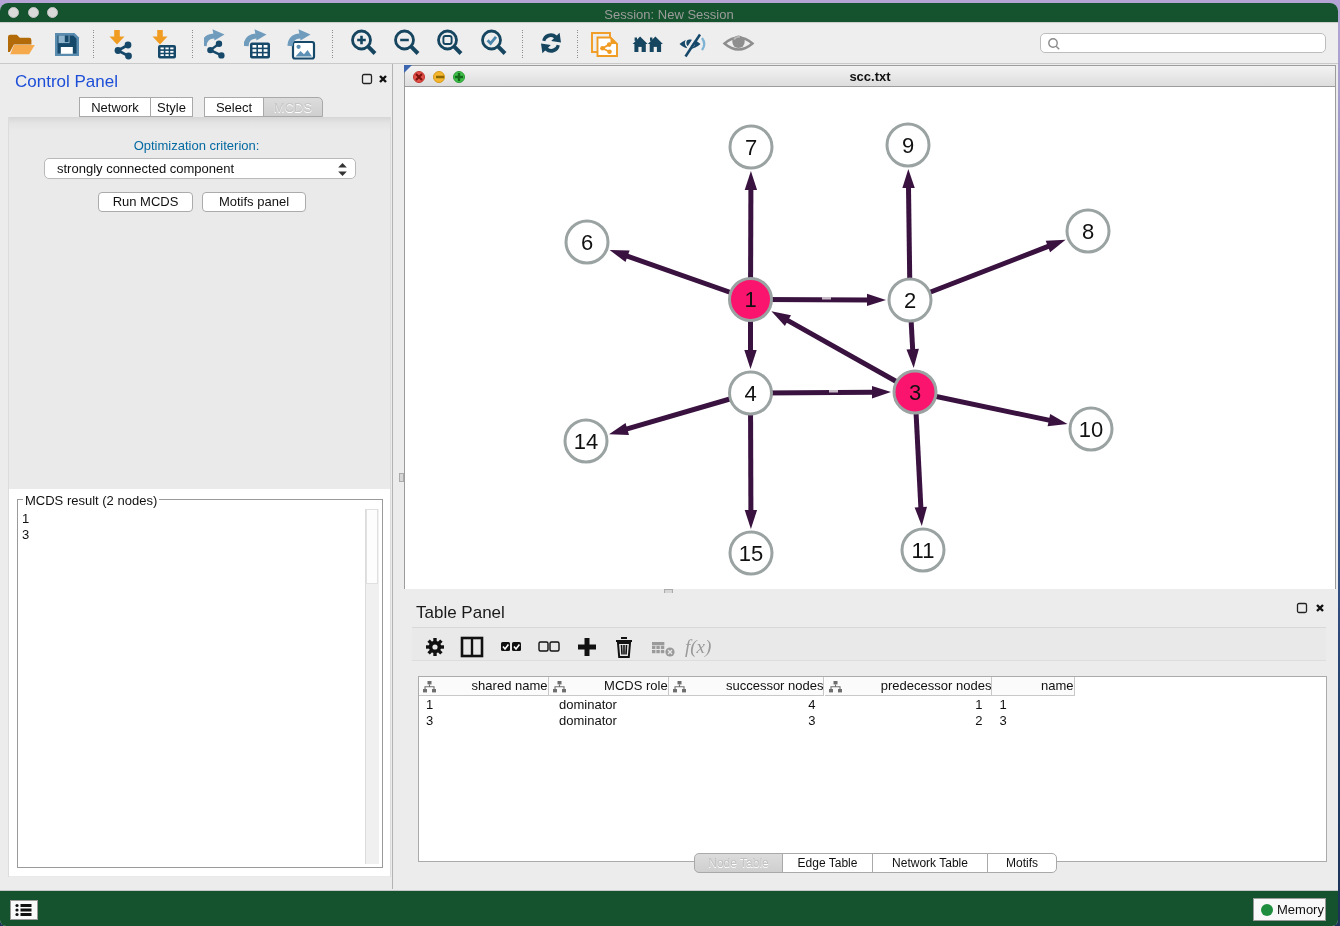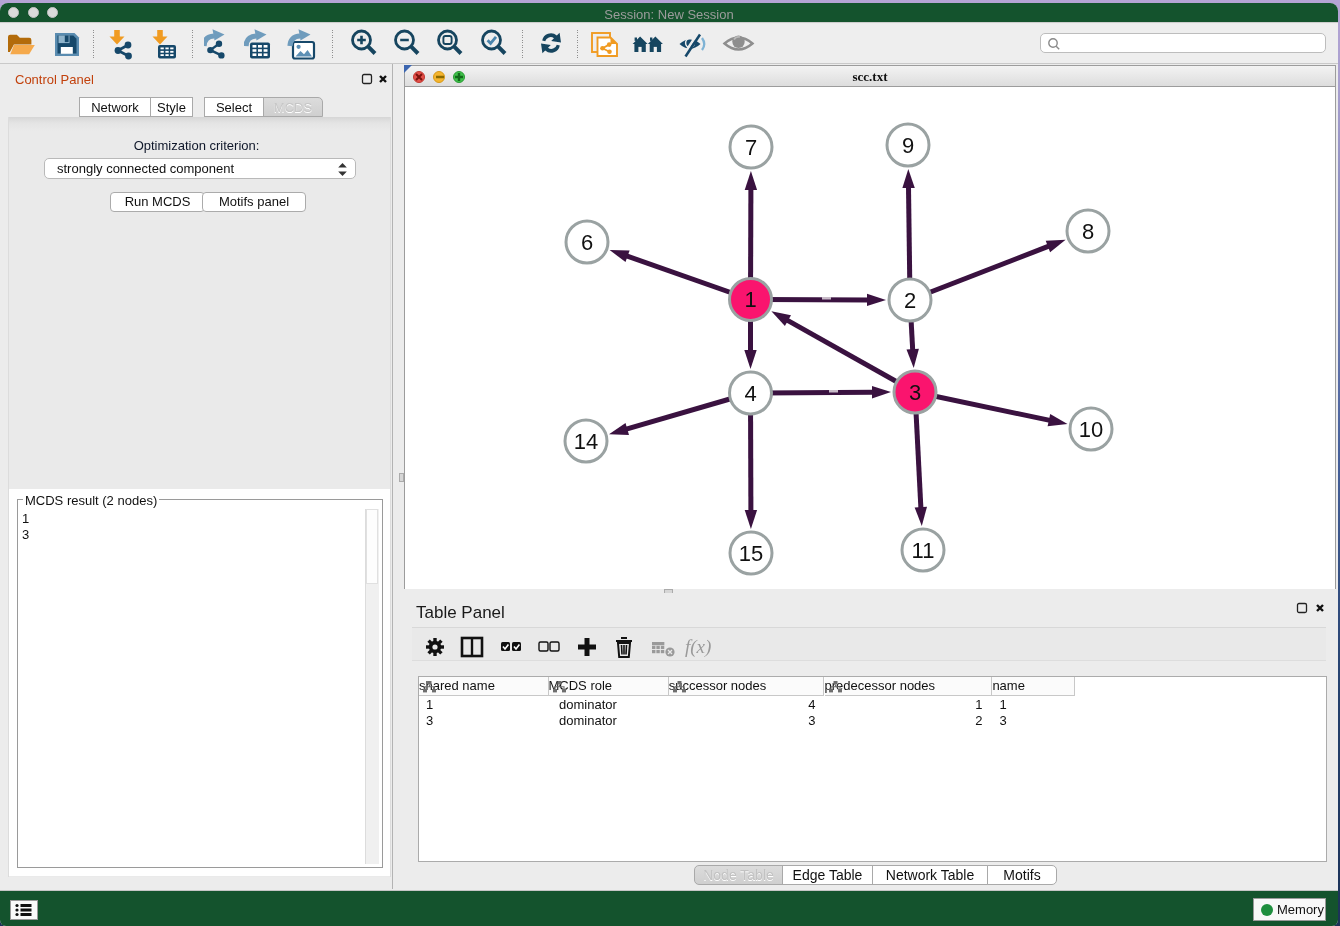--- a/index.html
+++ b/index.html
@@ -15,48 +15,48 @@
 .wtitle{position:absolute;top:4px;left:0;width:1338px;text-align:center;font-size:13px;color:#9c9c9c}
 
 
 .toolbar{position:absolute;left:0;top:24px;width:1338px;height:40px;background:#eeeeee;border-bottom:1px solid #c9c9c9}
 .sep{position:absolute;top:6px;height:28px;width:1px;background-image:repeating-linear-gradient(#8f8f8f 0 1px,transparent 1px 2.5px)}
 .icon{position:absolute;top:31px}
 .searchbox{position:absolute;left:1040px;top:9px;width:286px;height:20px;background:#fff;border:1px solid #bdbdbd;border-radius:5px}
 
 
 .cpanel{position:absolute;left:0;top:64px;width:393px;height:825px;background:#ececec;border-right:1px solid #b3b3b3}
-.cp-title{position:absolute;left:15px;top:72px;font-size:13px;color:#c2410c}
+.cp-title{position:absolute;left:15px;top:72px;font-size:17px;color:#1d4ed8}
 .tabs{position:absolute;top:97px;height:20px;font-size:13px}
 .tab{position:absolute;top:0;height:20px;background:#fff;border:1px solid #a9a9a9;color:#111;text-align:center;line-height:19px}
 .tab.sel{background:linear-gradient(#dcdcdc,#cfcfcf);color:#c6c6c6;text-shadow:0 1px 0 #fff;border-color:#a9a9a9}
 .cp-body{position:absolute;left:8px;top:117px;width:383px;height:760px;background:linear-gradient(#d6d6d6 0,#e4e4e4 6px,#eaeaea 14px);border-left:1px solid #dcdcdc;border-right:1px solid #dcdcdc}
 .cp-white{position:absolute;left:9px;top:489px;width:381px;height:387px;background:#fff}
 .fieldset{position:absolute;left:17px;top:499px;width:366px;height:369px;border:1px solid #9a9a9a}
 .legend{position:absolute;left:23px;top:493px;background:#fff;padding:0 2px;font-size:13px;color:#111}
-.opt-label{position:absolute;left:0;top:138px;width:393px;text-align:center;font-size:13px;color:#0f172a}
+.opt-label{position:absolute;left:0;top:138px;width:393px;text-align:center;font-size:13px;color:#0369a1}
 .dropdown{position:absolute;left:44px;top:158px;width:312px;height:21px;background:#fff;border:1px solid #b9b9b9;border-radius:5px;font-size:13px;color:#111;line-height:20px;padding-left:12px}
 .btn{position:absolute;height:20px;background:#fff;border:1px solid #ababab;border-radius:4px;font-size:13px;color:#111;text-align:center;line-height:18px}
 
 
 .netwin{position:absolute;left:404px;top:65px;width:932px;height:524px;border:1px solid #9c9c9c;background:#fff}
-.nw-title{position:absolute;left:0;top:0;width:930px;height:21px;background:linear-gradient(#f3f3f3,#dddddd);border-bottom:1px solid #9c9c9c;font-family:Liberation Serif, serif;}
+.nw-title{position:absolute;left:0;top:0;width:930px;height:21px;background:linear-gradient(#f3f3f3,#dddddd);border-bottom:1px solid #9c9c9c;}
 .nw-text{position:absolute;left:0;top:3px;width:930px;text-align:center;font-weight:bold;font-size:13px;color:#111}
 .ball{position:absolute;top:4.5px;width:12px;height:12px;border-radius:50%}
 .canvas{position:absolute;left:0;top:22px;width:930px;height:501px;background:#fff;overflow:hidden}
 
 
 .tpanel{position:absolute;left:398px;top:593px;width:942px;height:296px;background:#ececec}
 .tp-title{position:absolute;left:18px;top:10px;font-size:17px;color:#1a1a1a}
 .tp-toolbar{position:absolute;left:14px;top:24px;width:914px;height:44px}
 .tp-strip{position:absolute;left:14px;top:34px;width:914px;height:34px;background:#e9e9e9;border-top:1px solid #d8d8d8;border-bottom:1px solid #dddddd}
 .tbl{position:absolute;left:20px;top:83px;width:909px;height:186px;background:#fff;border:1px solid #ababab}
-.th{position:absolute;top:0;height:19px;background:#fbfbfb;border-right:1px solid #c8c8c8;border-bottom:1px solid #c8c8c8;font-size:13px;color:#111;text-align:left;line-height:18px}
+.th{position:absolute;top:0;height:19px;background:#fbfbfb;border-right:1px solid #c8c8c8;border-bottom:1px solid #c8c8c8;font-size:13px;color:#111;text-align:right;line-height:18px}
 .td{position:absolute;font-size:13px;color:#111;height:16px;line-height:16px}
-.btabs{position:absolute;top:272px;height:20px;font-size:14px;width:942px}
+.btabs{position:absolute;top:260px;height:20px;font-size:12px;width:942px}
 .btab{position:absolute;top:0;height:20px;background:#fff;border:1px solid #a9a9a9;color:#111;text-align:center;line-height:19px}
 .btab.sel{background:linear-gradient(#dcdcdc,#cfcfcf);color:#c2c2c2;text-shadow:0 1px 0 #fff}
 
 
 .statusbar{position:absolute;left:0;top:890px;width:1338px;height:36px;background:#14532d;border-top:1px solid #c6c6c6}
 .mem{position:absolute;right:12px;top:7px;width:73px;height:23px;background:#f8f8f8;border:1px solid #9a9a9a;font-size:13px;color:#111}
 .listbtn{position:absolute;left:10px;top:9px;width:28px;height:20px;background:#fafafa;border:1px solid #9a9a9a}
 .grip{position:absolute;background:#d6d6d6;border:1px solid #ababab}
 </style>
 </head>
@@ -215,21 +215,21 @@
   <div class="tab sel" style="left:263px;width:60px;border-radius:0 5px 0 0">MCDS</div>
 </div>
 <div class="cp-body"></div>
 <div class="opt-label">Optimization criterion:</div>
 <div class="dropdown">strongly connected component
   <svg width="11" height="15" viewBox="0 0 11 15" style="position:absolute;right:7px;top:3px">
           <path d="M1.2 5.6 L5.5 1 L9.8 5.6 z" fill="#333"></path>
           <path d="M1.2 9.4 L5.5 14 L9.8 9.4 z" fill="#333"></path>
         </svg>
 </div>
-<div class="btn" style="left:110px;top:192px;width:95px">Run MCDS</div>
+<div class="btn" style="left:98px;top:192px;width:95px">Run MCDS</div>
 <div class="btn" style="left:202px;top:192px;width:104px">Motifs panel</div>
 <div class="cp-white"></div>
 <div class="fieldset"></div>
 <div class="legend">MCDS result (2 nodes)</div>
 <div class="abs" style="left:22px;top:511px;font-size:13px;color:#111;line-height:16px">1<br>3</div>
 <div class="abs" style="left:365px;top:509px;width:14px;height:355px;background:#f0f0f0;border-left:1px solid #dcdcdc"></div>
 <div class="abs" style="left:366px;top:509px;width:12px;height:75px;background:#fdfdfd;border:1px solid #e0e0e0"></div>
 
 <div class="grip" style="left:399px;top:473px;width:5px;height:9px"></div>
 <div class="grip" style="left:664px;top:589px;width:9px;height:5px"></div>

